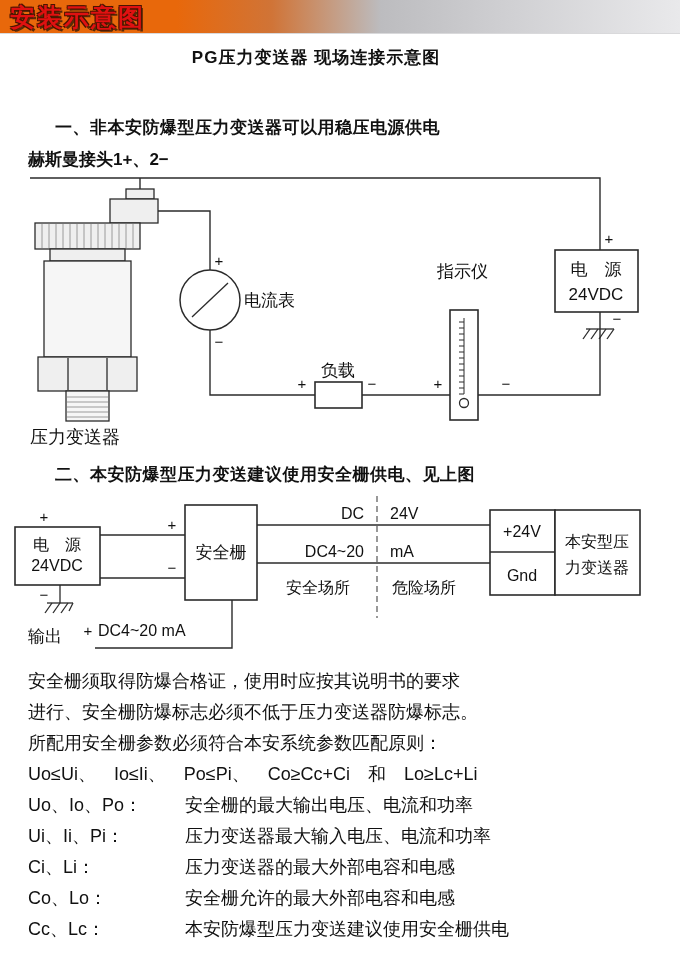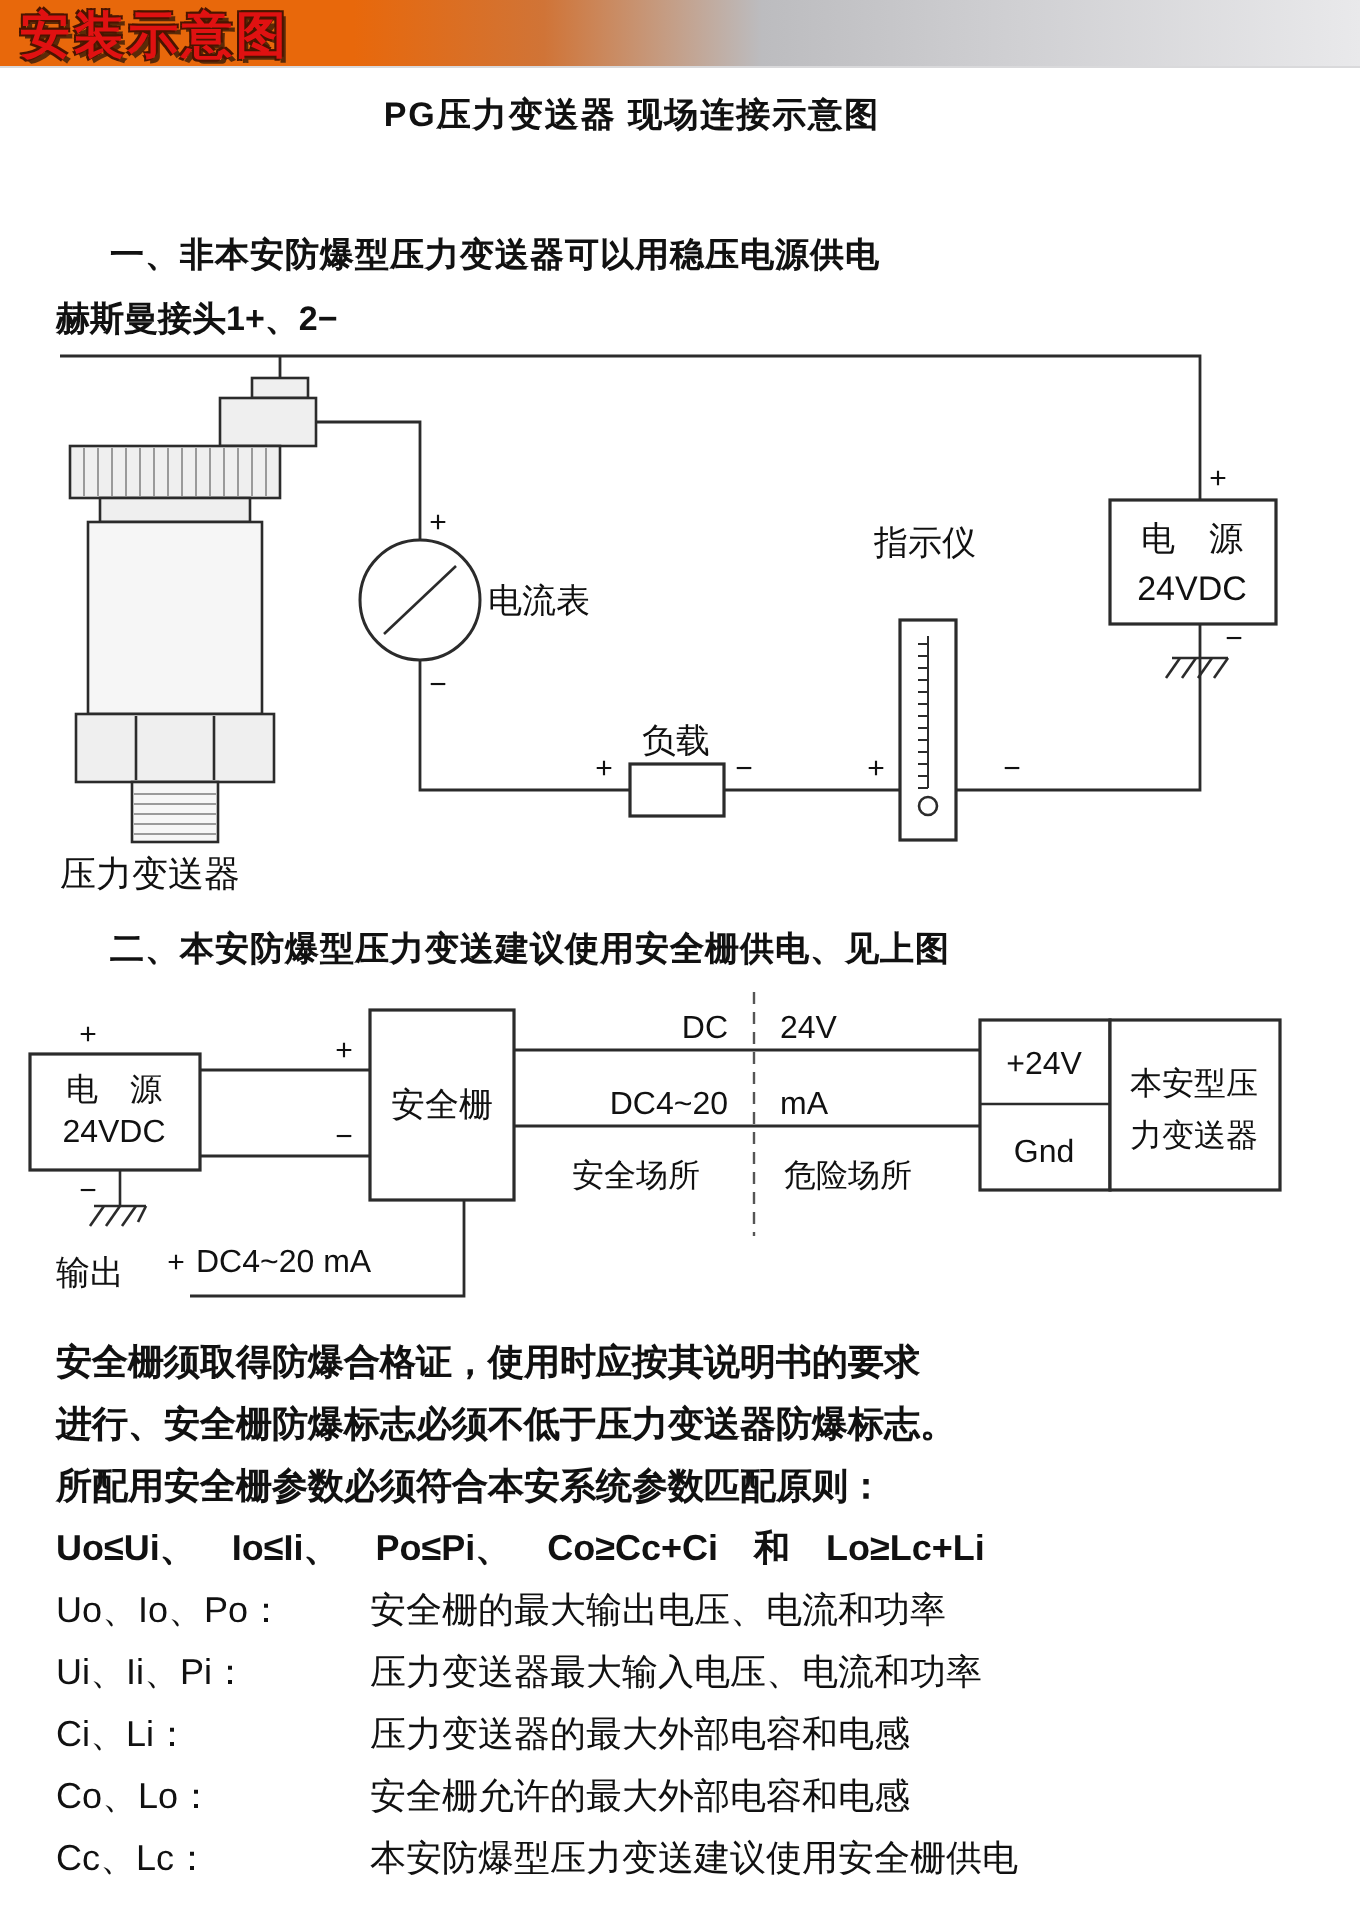--- a/index.html
+++ b/index.html
@@ -42,21 +42,21 @@
   #diagram2 { top:490px; }
   svg text { fill:#111; font-family:"Liberation Sans","DejaVu Sans",sans-serif; }
   .wire { stroke:#2b2b2b; stroke-width:1.4; fill:none; }
   .box  { stroke:#2b2b2b; stroke-width:1.6; fill:#ffffff; }
   .part { stroke:#2b2b2b; stroke-width:1.3; fill:#efefef; }
   .thin { stroke:#9a9a9a; stroke-width:1; }
   .dark { stroke:#2b2b2b; stroke-width:1.3; }
 
   
   .notes { position:absolute; left:28px; top:666px; width:632px; font-size:18px; }
-  .note-line { height:31px; line-height:31px; white-space:nowrap;font-weight:bold; }
+  .note-line { height:31px; line-height:31px; white-space:nowrap; }
   .param-row { height:31px; line-height:31px; display:flex; white-space:nowrap; }
   .param-term { width:157px; flex:0 0 157px; }
 </style>
 </head>
 <body>
 
 <div class="page">
 
   <div class="banner">
     <span class="banner-title">安装示意图</span>

